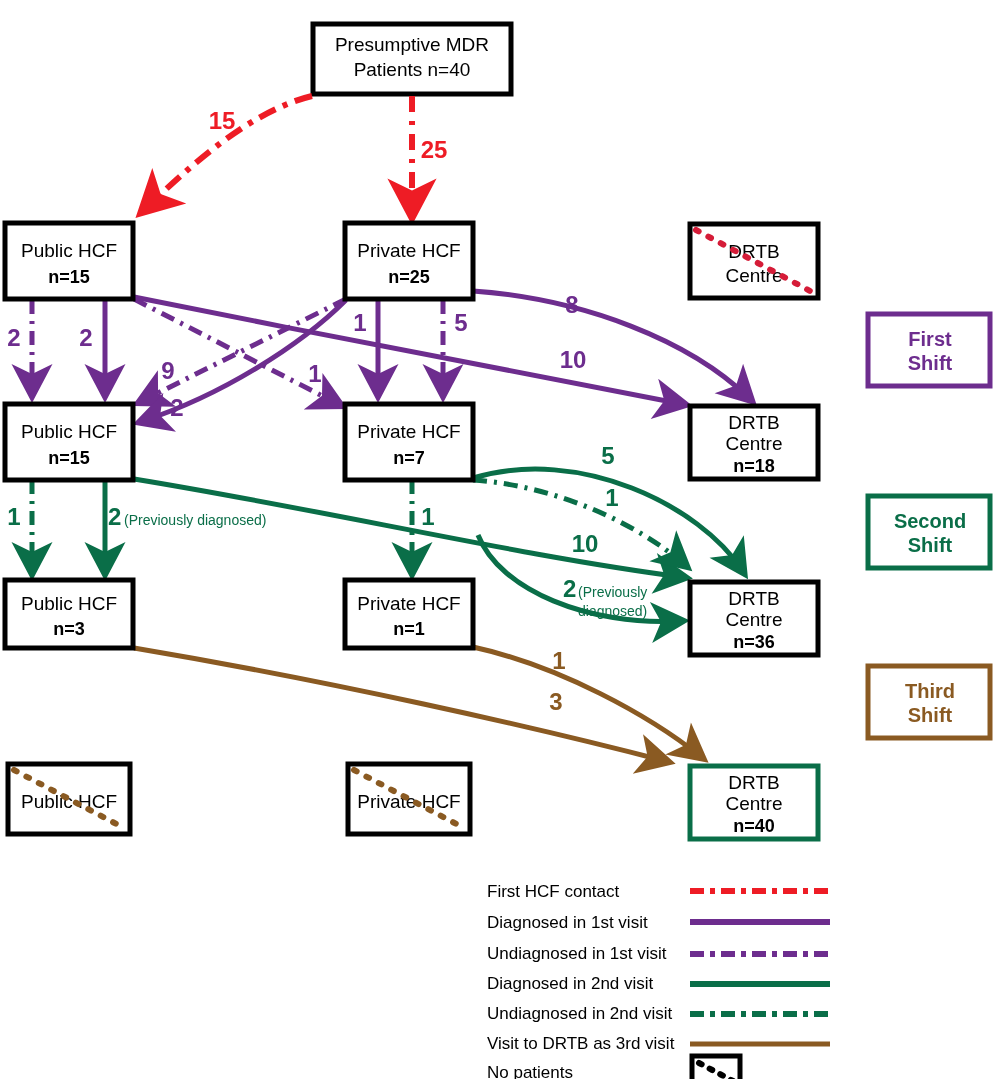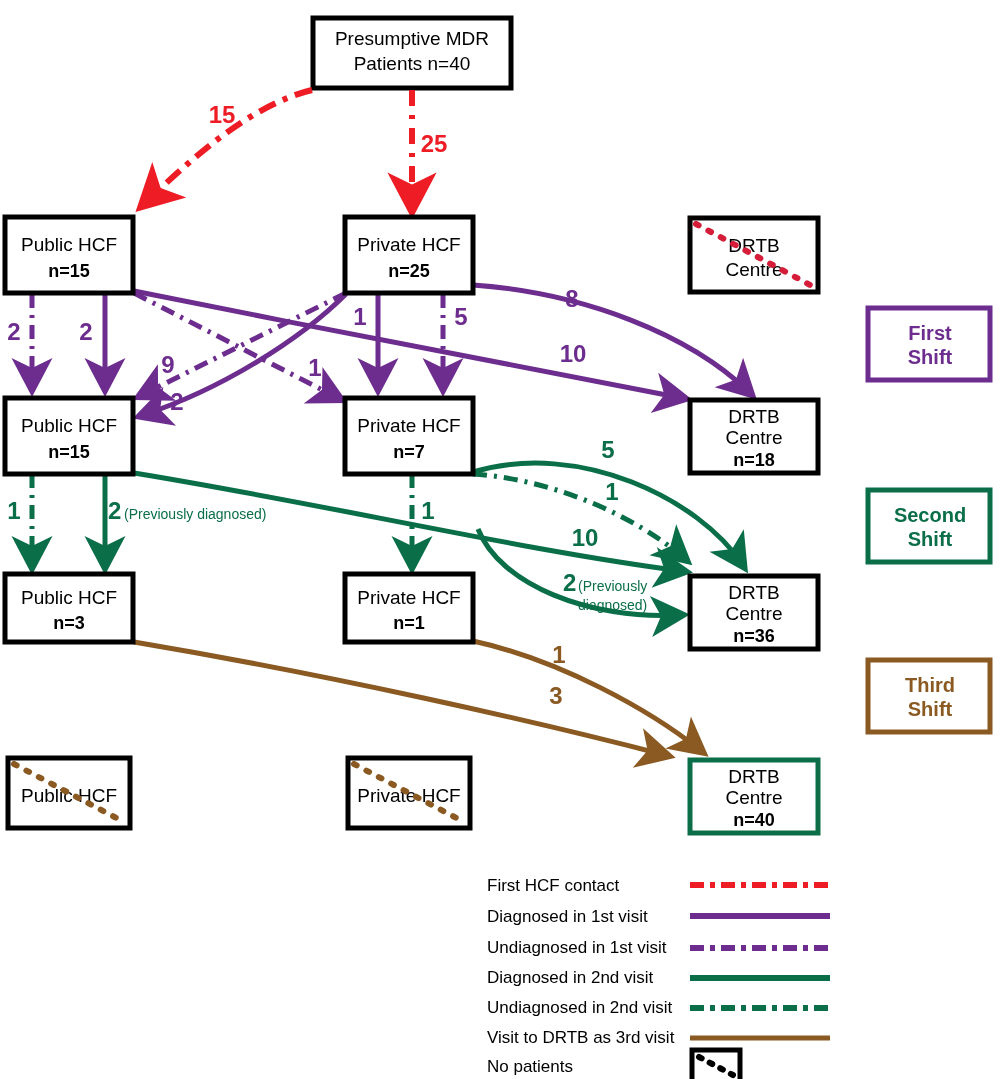--- a/index.html
+++ b/index.html
@@ -1,21 +1,21 @@
 <!DOCTYPE html>
 <html><head>
 <meta charset="utf-8">
 <title>Patient Pathway Diagram</title>
 <style>
   html,body{margin:0;padding:0;background:#ffffff;}
   body{
     width:1000px;height:1079px;position:relative;overflow:hidden;
     font-family:"Liberation Sans","DejaVu Sans",sans-serif;
   }
-  #canvas{position:absolute;left:0;top:10px;width:1000px;height:852px;}
+  #canvas{position:absolute;left:0;top:16px;width:1000px;height:852px;}
   svg{display:block;}
   .boxtxt{font-family:"Liberation Sans","DejaVu Sans",sans-serif;font-size:19px;fill:#000;}
   .boxn{font-family:"Liberation Sans","DejaVu Sans",sans-serif;font-size:18px;font-weight:bold;fill:#000;}
   .edgelbl{font-family:"Liberation Sans","DejaVu Sans",sans-serif;font-size:24px;font-weight:bold;}
   .edgesub{font-family:"Liberation Sans","DejaVu Sans",sans-serif;font-size:14px;font-weight:normal;}
   .shifttxt{font-family:"Liberation Sans","DejaVu Sans",sans-serif;font-size:20px;font-weight:bold;}
   .legtxt{font-family:"Liberation Sans","DejaVu Sans",sans-serif;font-size:17px;fill:#000;}
 </style>
 </head>
 <body>

